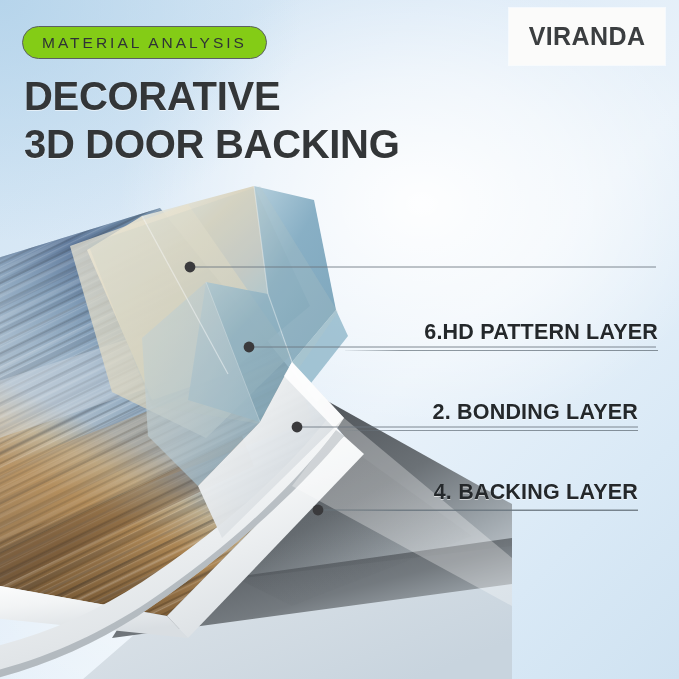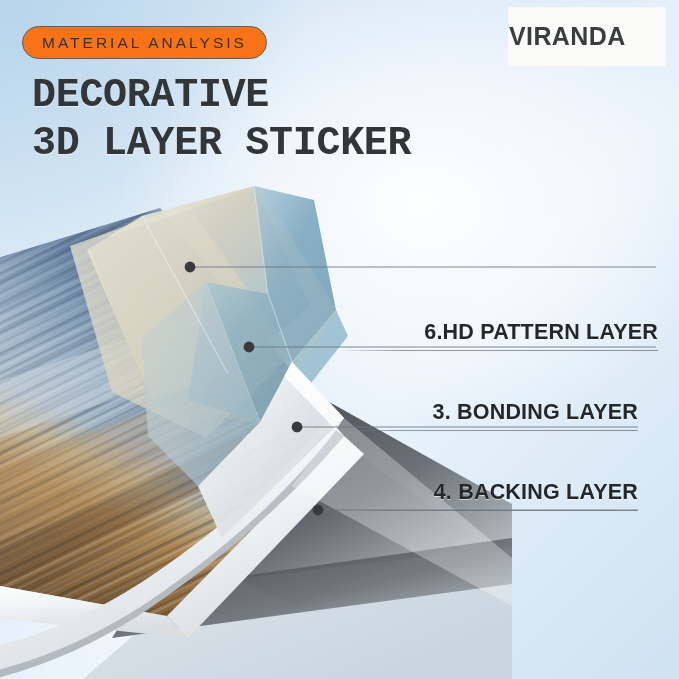--- a/index.html
+++ b/index.html
@@ -45,57 +45,56 @@
     position: absolute;
     left: 22px;
     top: 26px;
     height: 33px;
     padding: 0 19px;
     display: flex;
     align-items: center;
     box-sizing: border-box;
     border: 1.6px solid #5b5f63;
     border-radius: 18px;
-    background: #f97316;
+    background: #84cc16;
   }
   .badge-text {
     font-size: 15.5px;
     font-weight: 400;
     letter-spacing: 3.0px;
     color: #2f3336;
     white-space: nowrap;
   }
 
   .headline {
     position: absolute;
-    left: 32px;
+    left: 24px;
     top: 72px;
     width: 520px;
-    font-family: Liberation Mono, monospace;
   }
   .headline-line {
     font-size: 40px;
     font-weight: 700;
     letter-spacing: -0.3px;
     line-height: 48px;
     color: #333638;
     white-space: nowrap;
     text-shadow: 0 1px 0 rgba(255,255,255,0.55);
   }
 
   .logo-box {
     position: absolute;
     left: 509px;
     top: 8px;
     width: 156px;
     height: 57px;
     background: #fbfbfa;
     display: flex;
     align-items: center;
-    justify-content: flex-start;
+    justify-content: center;
     box-shadow: 0 0 0 1px rgba(255,255,255,0.6);
   }
   .logo-text {
     font-size: 25px;
     font-weight: 700;
     letter-spacing: 0.4px;
     color: #3b3e40;
   }
 
   
@@ -149,21 +148,21 @@
   <div class="bg-glow"></div>
   <div class="bg-glow2"></div>
   <div class="bg-corner-tl"></div>
 
   <div class="badge">
     <span class="badge-text">MATERIAL ANALYSIS</span>
   </div>
 
   <div class="headline">
     <div class="headline-line">DECORATIVE</div>
-    <div class="headline-line">3D LAYER STICKER</div>
+    <div class="headline-line">3D DOOR BACKING</div>
   </div>
 
   <div class="logo-box">
     <span class="logo-text">VIRANDA</span>
   </div>
 
   <div class="art">
     <svg width="480" height="500" viewBox="0 0 480 500" xmlns="http://www.w3.org/2000/svg">
       <defs>
 
@@ -337,21 +336,21 @@
     </g>
   </svg>
 
 
   <div class="callout c2">
     <div class="callout-text">6.HD PATTERN LAYER</div>
     <div class="callout-rule"></div>
   </div>
 
   <div class="callout c3">
-    <div class="callout-text">3. BONDING LAYER</div>
+    <div class="callout-text">2. BONDING LAYER</div>
     <div class="callout-rule"></div>
   </div>
 
   <div class="callout c4">
     <div class="callout-text">4. BACKING LAYER</div>
     <div class="callout-rule"></div>
   </div>
 
 </div>
 

